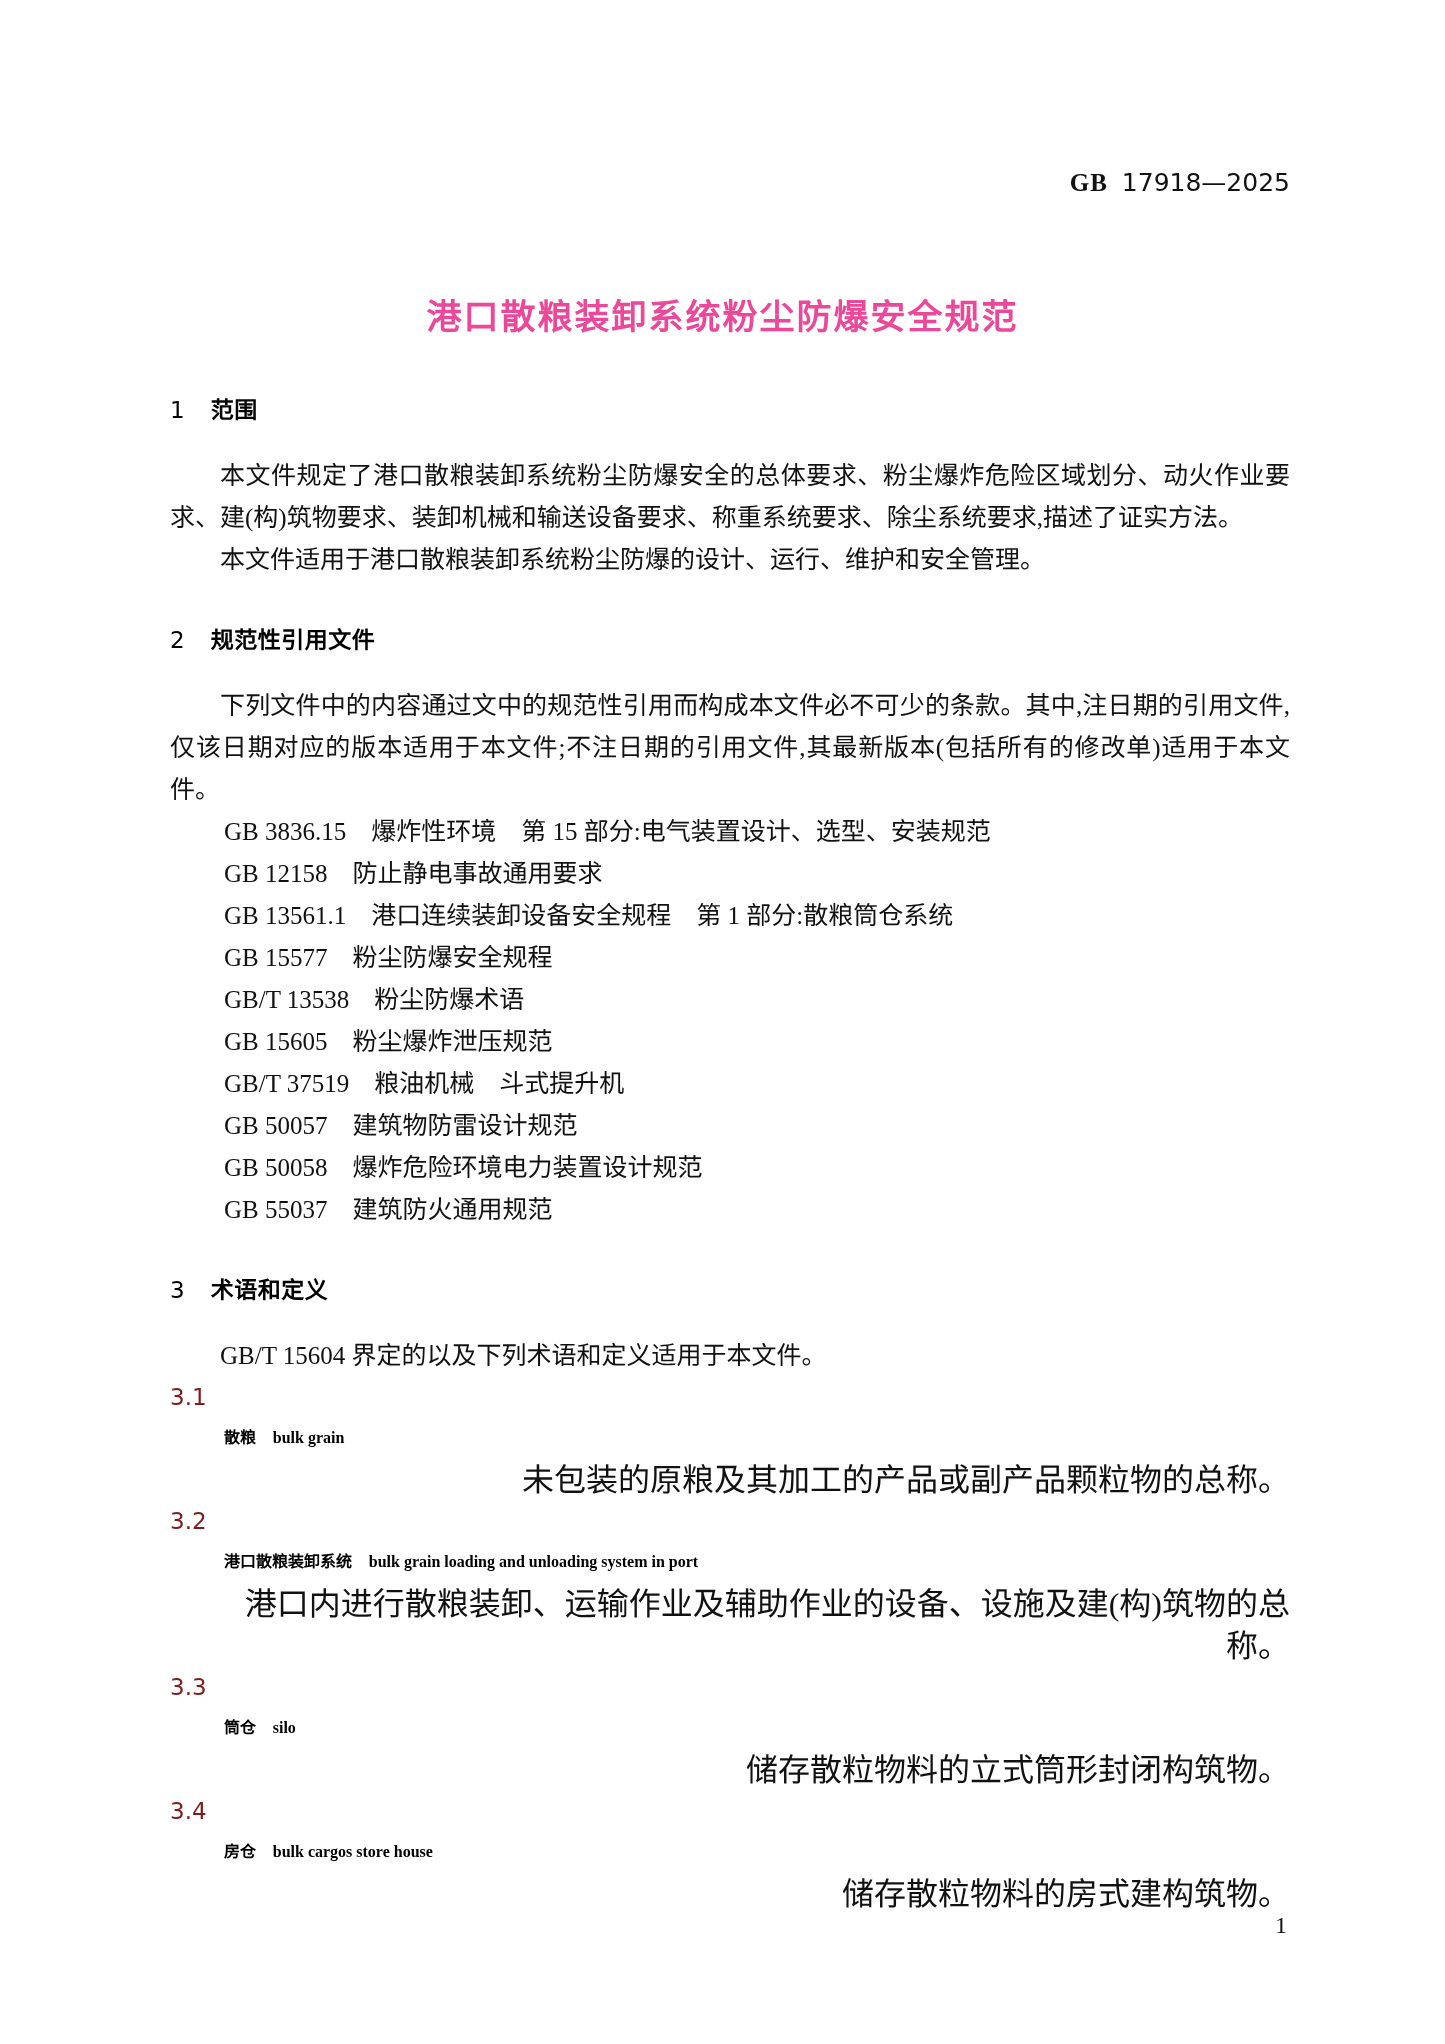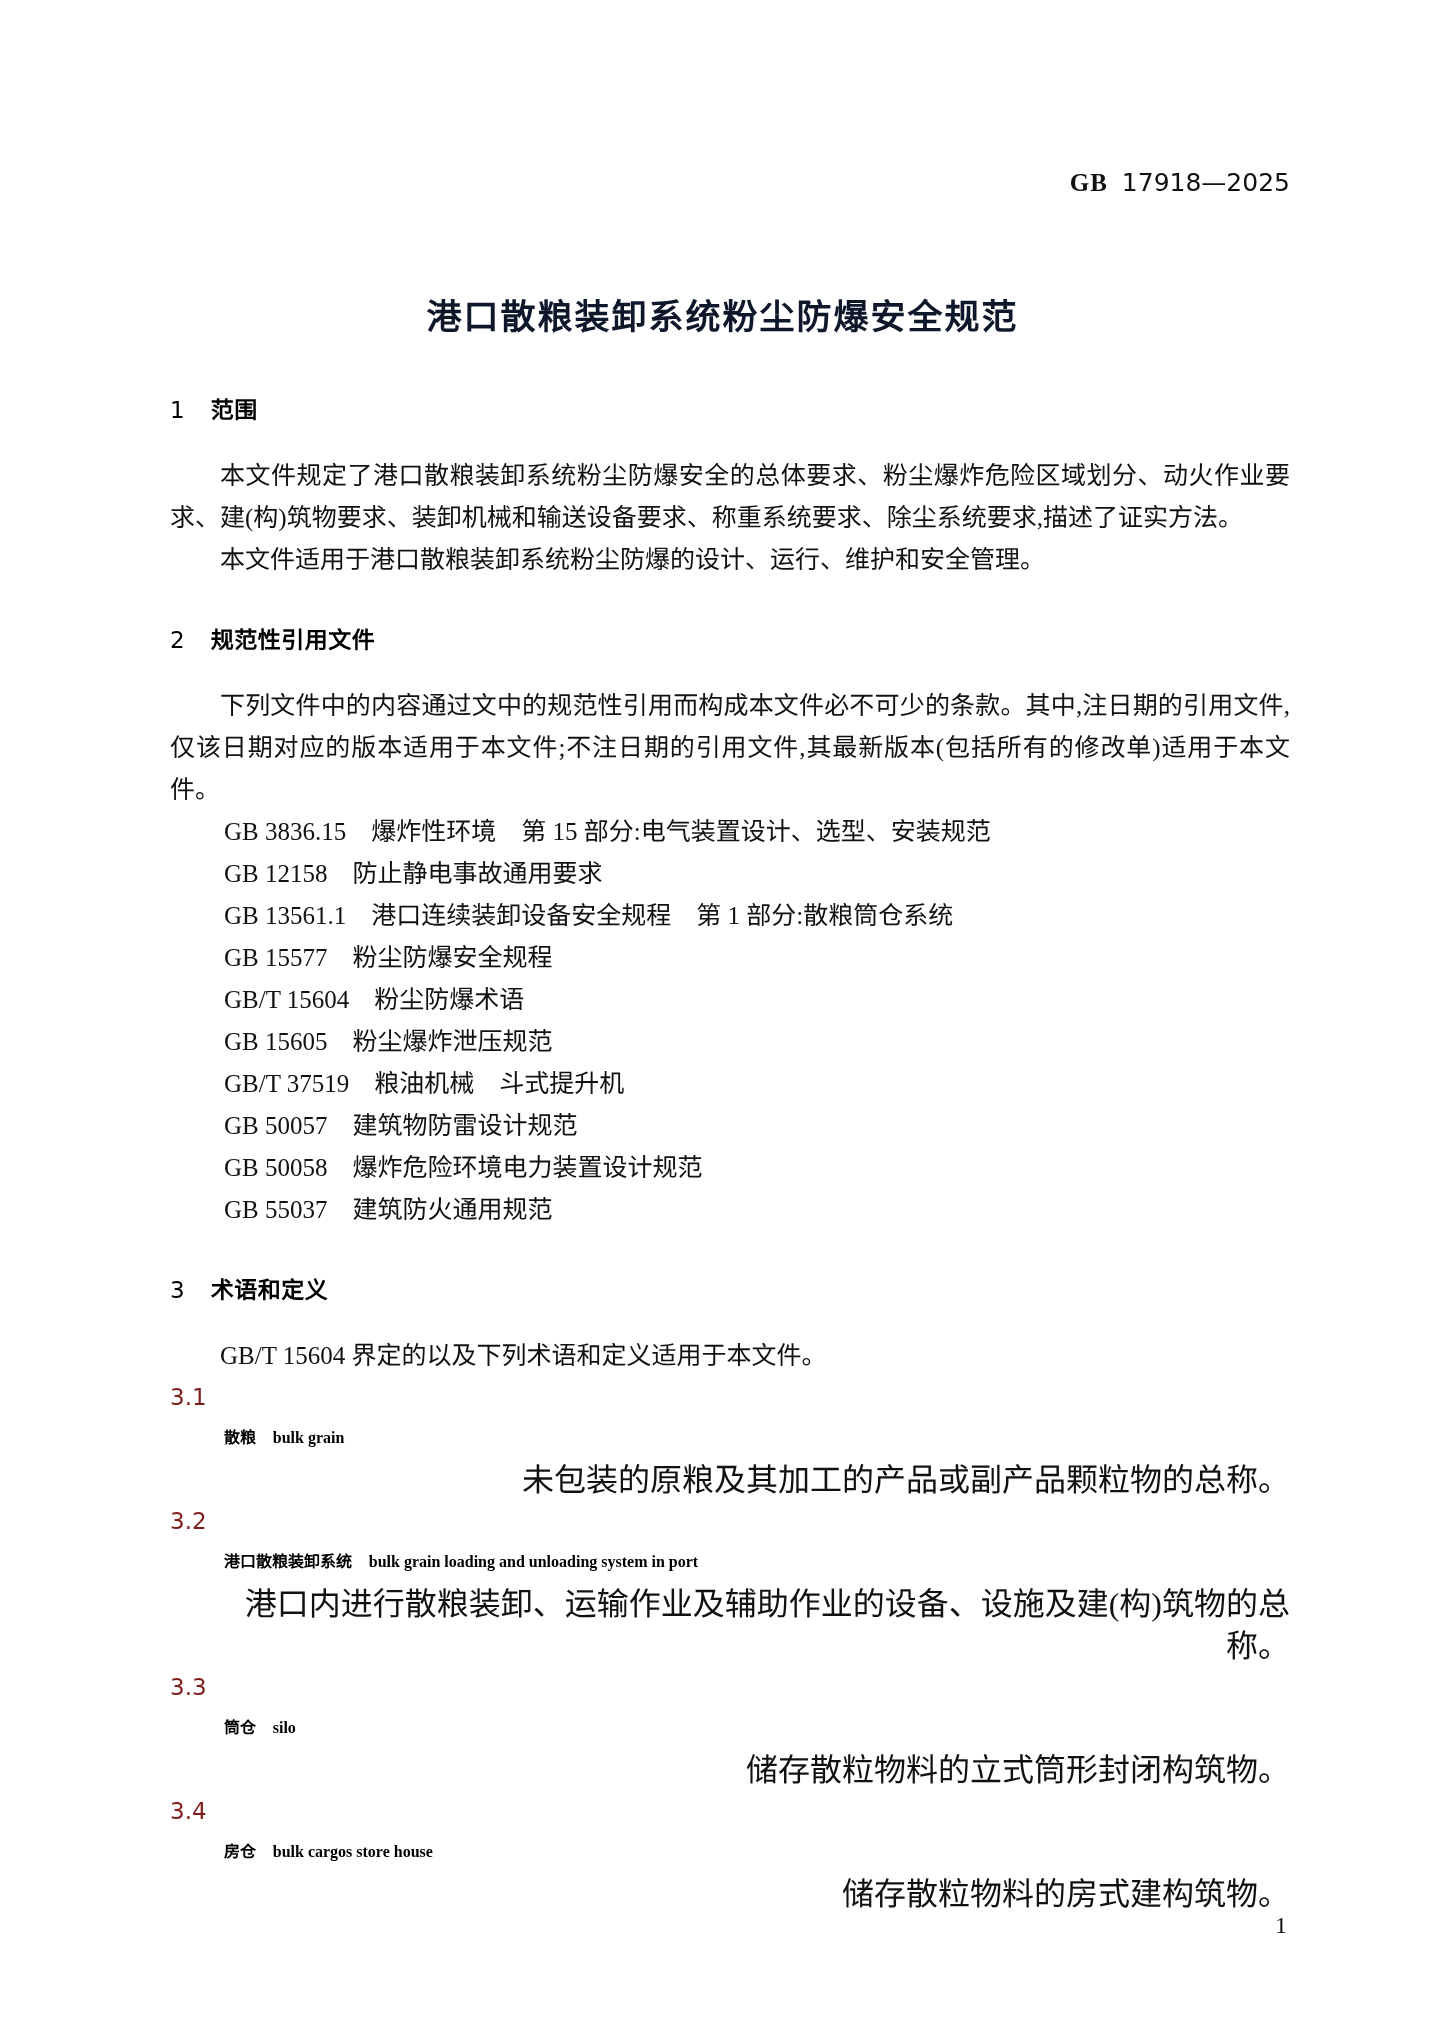--- a/index.html
+++ b/index.html
@@ -56,21 +56,21 @@
   .doc-title {
     position: absolute;
     top: 288px;
     left: 0;
     width: 100%;
     text-align: center;
     font-family: "DejaVu Sans", "Liberation Sans", sans-serif;
     font-weight: bold;
     font-size: 35px;
     letter-spacing: 2px;
-    color: #0f172a;
+    color: #ec4899;
   }
 
   
   .content {
     position: absolute;
     top: 391px;
     left: 170px;
     width: 1120px;
   }
 
@@ -184,21 +184,21 @@
     <div class="clause-head"><span class="num">2</span>&nbsp;&nbsp;&nbsp;<span>规范性引用文件</span></div>
     <div class="gap-md"></div>
 
     <p class="para indent">下列文件中的内容通过文中的规范性引用而构成本文件必不可少的条款。其中,注日期的引用文件,仅该日期对应的版本适用于本文件;不注日期的引用文件,其最新版本(包括所有的修改单)适用于本文件。</p>
 
     <ul class="ref-list">
       <li class="ref-item">GB 3836.15    爆炸性环境    第 15 部分:电气装置设计、选型、安装规范</li>
       <li class="ref-item">GB 12158    防止静电事故通用要求</li>
       <li class="ref-item">GB 13561.1    港口连续装卸设备安全规程    第 1 部分:散粮筒仓系统</li>
       <li class="ref-item">GB 15577    粉尘防爆安全规程</li>
-      <li class="ref-item">GB/T 15604    粉尘防爆术语</li>
+      <li class="ref-item">GB/T 13538    粉尘防爆术语</li>
       <li class="ref-item">GB 15605    粉尘爆炸泄压规范</li>
       <li class="ref-item">GB/T 37519    粮油机械    斗式提升机</li>
       <li class="ref-item">GB 50057    建筑物防雷设计规范</li>
       <li class="ref-item">GB 50058    爆炸危险环境电力装置设计规范</li>
       <li class="ref-item">GB 55037    建筑防火通用规范</li>
     </ul>
 
     <div class="gap-lg"></div>
 
     <div class="clause-head"><span class="num">3</span>&nbsp;&nbsp;&nbsp;<span>术语和定义</span></div>

